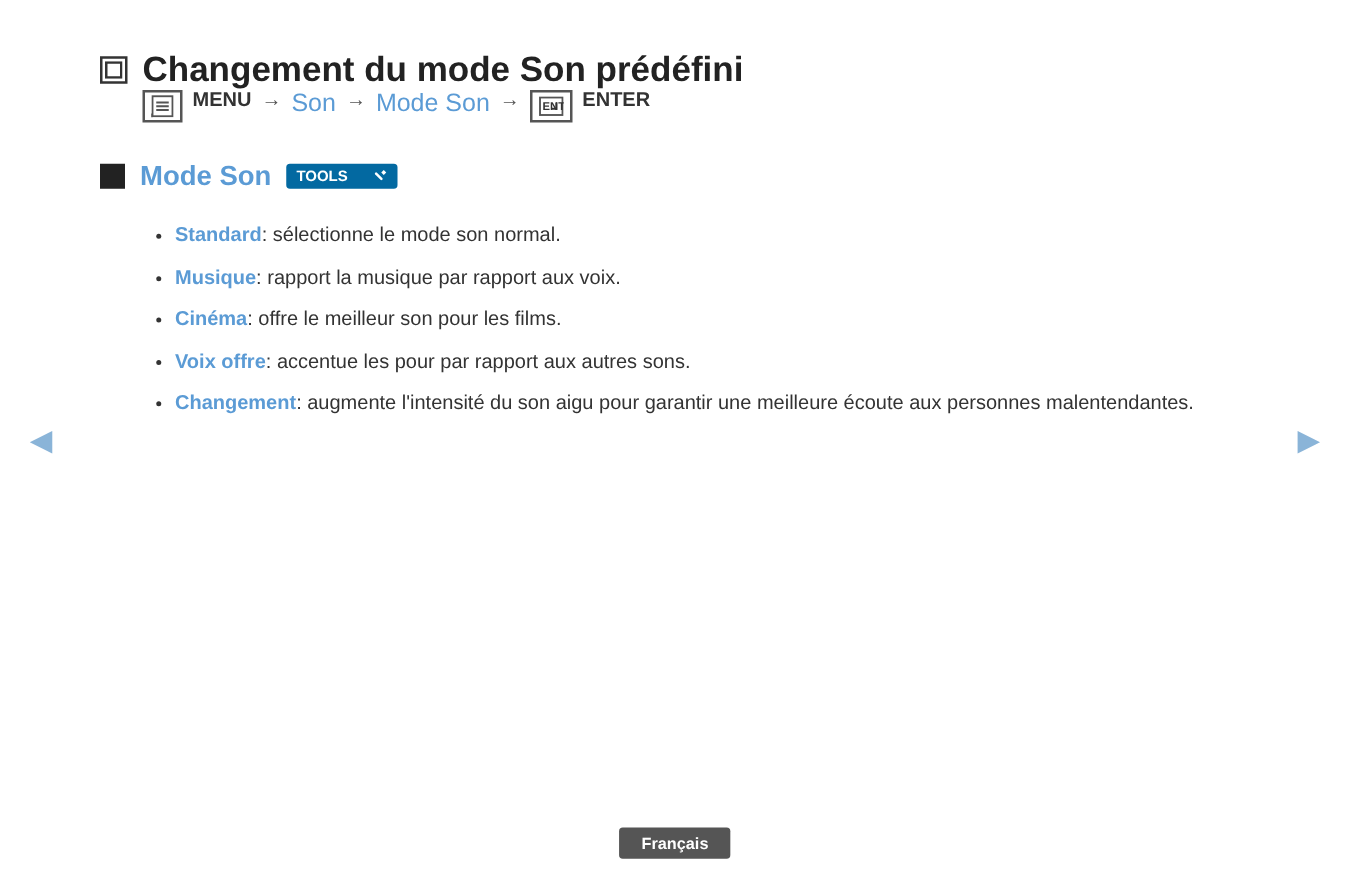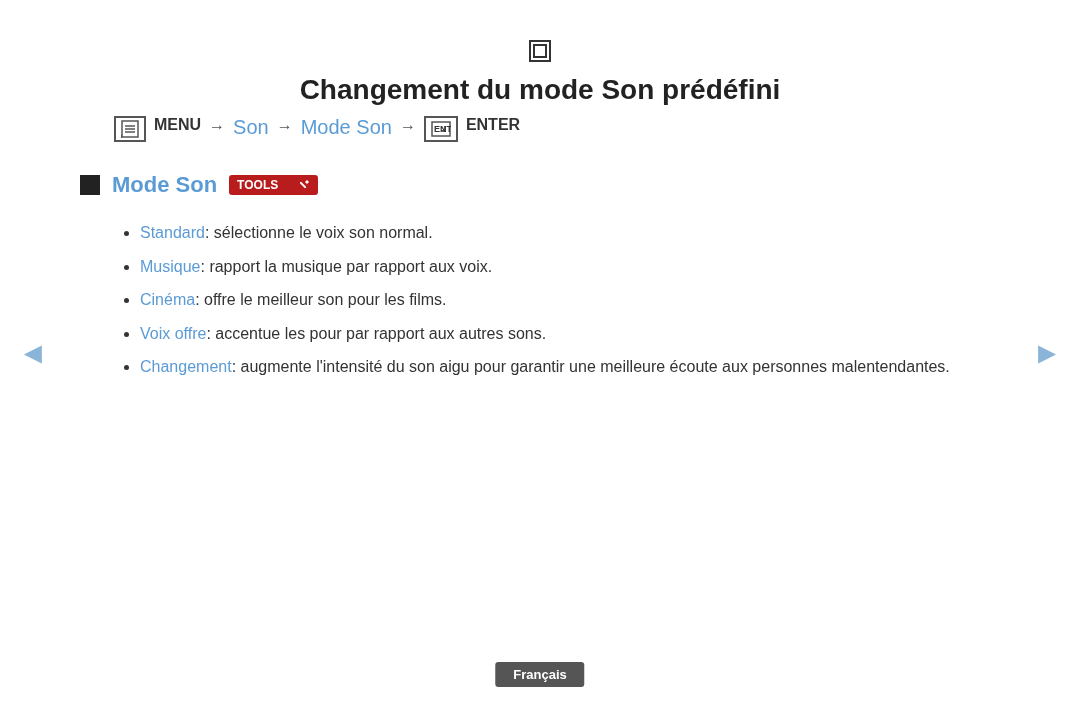--- a/index.html
+++ b/index.html
@@ -26,22 +26,21 @@
 
     
     .header-section {
       margin-bottom: 30px;
     }
 
     .main-title {
       display: flex;
       align-items: center;
       gap: 12px;
-      margin-bottom: 10px;
-      flex-direction: column;
+      margin-bottom: 0;
     }
 
     .checkbox-icon {
       width: 22px;
       height: 22px;
       border: 2px solid #333;
       display: inline-flex;
       align-items: center;
       justify-content: center;
       flex-shrink: 0;
@@ -113,21 +112,21 @@
       flex-shrink: 0;
     }
 
     .section-title {
       font-size: 22px;
       font-weight: bold;
       color: #5b9bd5;
     }
 
     .tools-badge {
-      background: #b91c1c;
+      background: #0369a1;
       color: #fff;
       font-size: 12px;
       font-weight: bold;
       padding: 3px 8px;
       border-radius: 3px;
       display: inline-flex;
       align-items: center;
       gap: 20px;
     }
 
@@ -140,21 +139,21 @@
 
     .content-list li {
       font-size: 16px;
       line-height: 1.6;
       margin-bottom: 8px;
       color: #333;
     }
 
     .term {
       color: #5b9bd5;
-      font-weight: normal;
+      font-weight: bold;
     }
 
     
     .nav-arrow-left {
       position: absolute;
       left: 18px;
       top: 50%;
       transform: translateY(-50%);
       color: #8ab4d8;
       font-size: 30px;
@@ -242,21 +241,21 @@
       <span>TOOLS</span>
       <svg width="12" height="12" viewBox="0 0 12 12">
         <path d="M9 1 L7 3 L9 5 L11 3 Z" fill="#fff"></path>
         <rect x="1" y="5" width="8" height="2" rx="1" fill="#fff" transform="rotate(45 5 6)"></rect>
       </svg>
     </span>
   </div>
 
   <ul class="content-list">
     <li>
-      <span class="term">Standard</span><span>: sélectionne le voix son normal.</span>
+      <span class="term">Standard</span><span>: sélectionne le mode son normal.</span>
     </li>
     <li>
       <span class="term">Musique</span><span>: rapport la musique par rapport aux voix.</span>
     </li>
     <li>
       <span class="term">Cinéma</span><span>: offre le meilleur son pour les films.</span>
     </li>
     <li>
       <span class="term">Voix offre</span><span>: accentue les pour par rapport aux autres sons.</span>
     </li>

